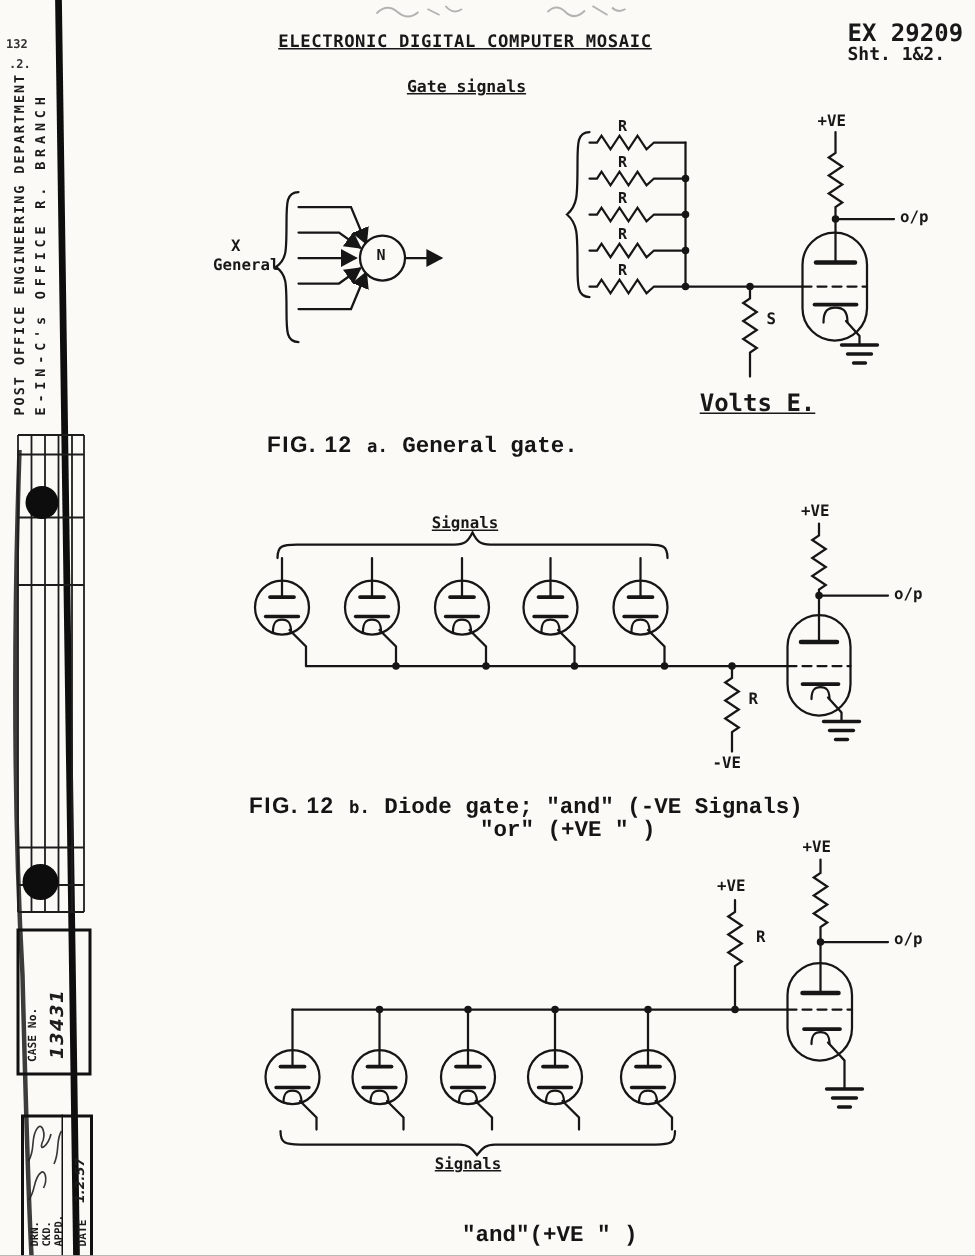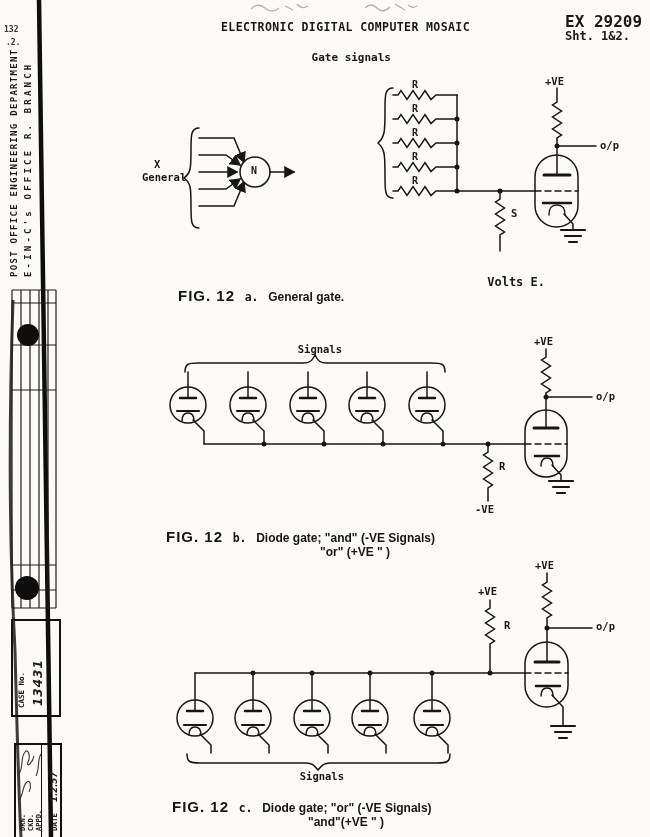--- a/index.html
+++ b/index.html
@@ -1,29 +1,29 @@
 <!DOCTYPE html>
 <html><head>
 <meta charset="utf-8">
 <style>
   html,body{margin:0;padding:0;background:#888;}
   .page{position:relative;width:650px;height:837px;background:#fbfaf6;overflow:hidden;
         font-family:"DejaVu Sans Mono",monospace;color:#151515;}
   .abs{position:absolute;}
   .tw{font-family:"DejaVu Sans Mono",monospace;font-weight:700;color:#181818;}
   .lbl{position:absolute;font-weight:700;font-size:10.5px;white-space:nowrap;}
-  .ctr{text-align:right;}
+  .ctr{text-align:center;text-decoration:underline;}
   .pre{white-space:pre;}
   .vtext{position:absolute;transform:rotate(-90deg);transform-origin:0 0;white-space:nowrap;
          font-family:"DejaVu Sans Mono",monospace;font-weight:700;color:#1c1c1c;}
   .hand{font-family:"DejaVu Sans",sans-serif;font-style:italic;font-weight:600;}
   .figcap{position:absolute;white-space:nowrap;}
   .figno{font-family:"Liberation Sans",sans-serif;font-weight:700;font-size:15px;letter-spacing:1px;}
   .figsub{font-family:"DejaVu Sans Mono",monospace;font-weight:700;font-size:11.5px;}
-  .figtext{font-family:Liberation Sans, sans-serif;font-weight:700;font-size:12px;text-align:center;}
+  .figtext{font-family:Liberation Mono, monospace;font-weight:700;font-size:15px;text-align:center;}
   svg{position:absolute;overflow:visible;}
   .wire{stroke:#161616;stroke-width:1.5;fill:none;stroke-linecap:round;}
   .box{position:absolute;border:2px solid #111;}
 </style>
 </head>
 <body>
 
 <div class="page">
 
   <svg class="abs" style="left:0;top:0" width="70" height="837">
@@ -141,21 +141,21 @@
     </svg>
     <span class="lbl tw" style="left:14px;top:83px">X</span>
     <span class="lbl tw" style="left:2px;top:96px">General</span>
     <span class="lbl tw" style="left:111px;top:90px;font-size:10px">N</span>
     <span class="lbl tw" style="left:272px;top:4px;font-size:10px">R</span>
     <span class="lbl tw" style="left:272px;top:28px;font-size:10px">R</span>
     <span class="lbl tw" style="left:272px;top:52px;font-size:10px">R</span>
     <span class="lbl tw" style="left:272px;top:76px;font-size:10px">R</span>
     <span class="lbl tw" style="left:272px;top:100px;font-size:10px">R</span>
     <span class="lbl tw" style="left:371px;top:132px">S</span>
-    <div class="abs tw ctr" style="left:325px;top:200px;width:80px;font-size:12px">Volts E.</div>
+    <div class="abs tw ctr" style="left:325px;top:184px;width:80px;font-size:16px">Volts E.</div>
     <span class="lbl tw" style="left:405px;top:0px">+VE</span>
     <span class="lbl tw" style="left:460px;top:64px">o/p</span>
     <div class="figcap" style="left:38px;top:211px">
       <span class="figno">FIG. 12</span>
       <span class="figsub">a.</span>
       <span class="figtext">General gate.</span>
     </div>
   </div>
 
   <div class="abs" style="left:140px;top:335px;width:510px;height:245px">
@@ -313,21 +313,16 @@
           <circle cx="292" cy="115" r="2.5"></circle>
         <circle cx="350" cy="115" r="2.5"></circle>
           <circle cx="407" cy="70" r="2.5"></circle>
       </g>
     </svg>
     <span class="lbl tw" style="left:338px;top:27px">+VE</span>
     <span class="lbl tw" style="left:364px;top:61px">R</span>
     <span class="lbl tw" style="left:395px;top:1px">+VE</span>
     <span class="lbl tw" style="left:456px;top:62px">o/p</span>
     <div class="abs tw ctr" style="left:140px;top:212px;width:64px;font-size:10.5px">Signals</div>
-    <div class="figcap" style="left:32px;top:239px">
-      <span class="figno">FIG. 12</span>
-      <span class="figsub">c.</span>
-      <span class="figtext">Diode gate; "or" (-VE Signals)</span>
-    </div>
     <div class="figcap figtext pre" style="left:168px;top:257px">"and"(+VE    "      )</div>
   </div>
 
 </div>
 
 </body></html>

